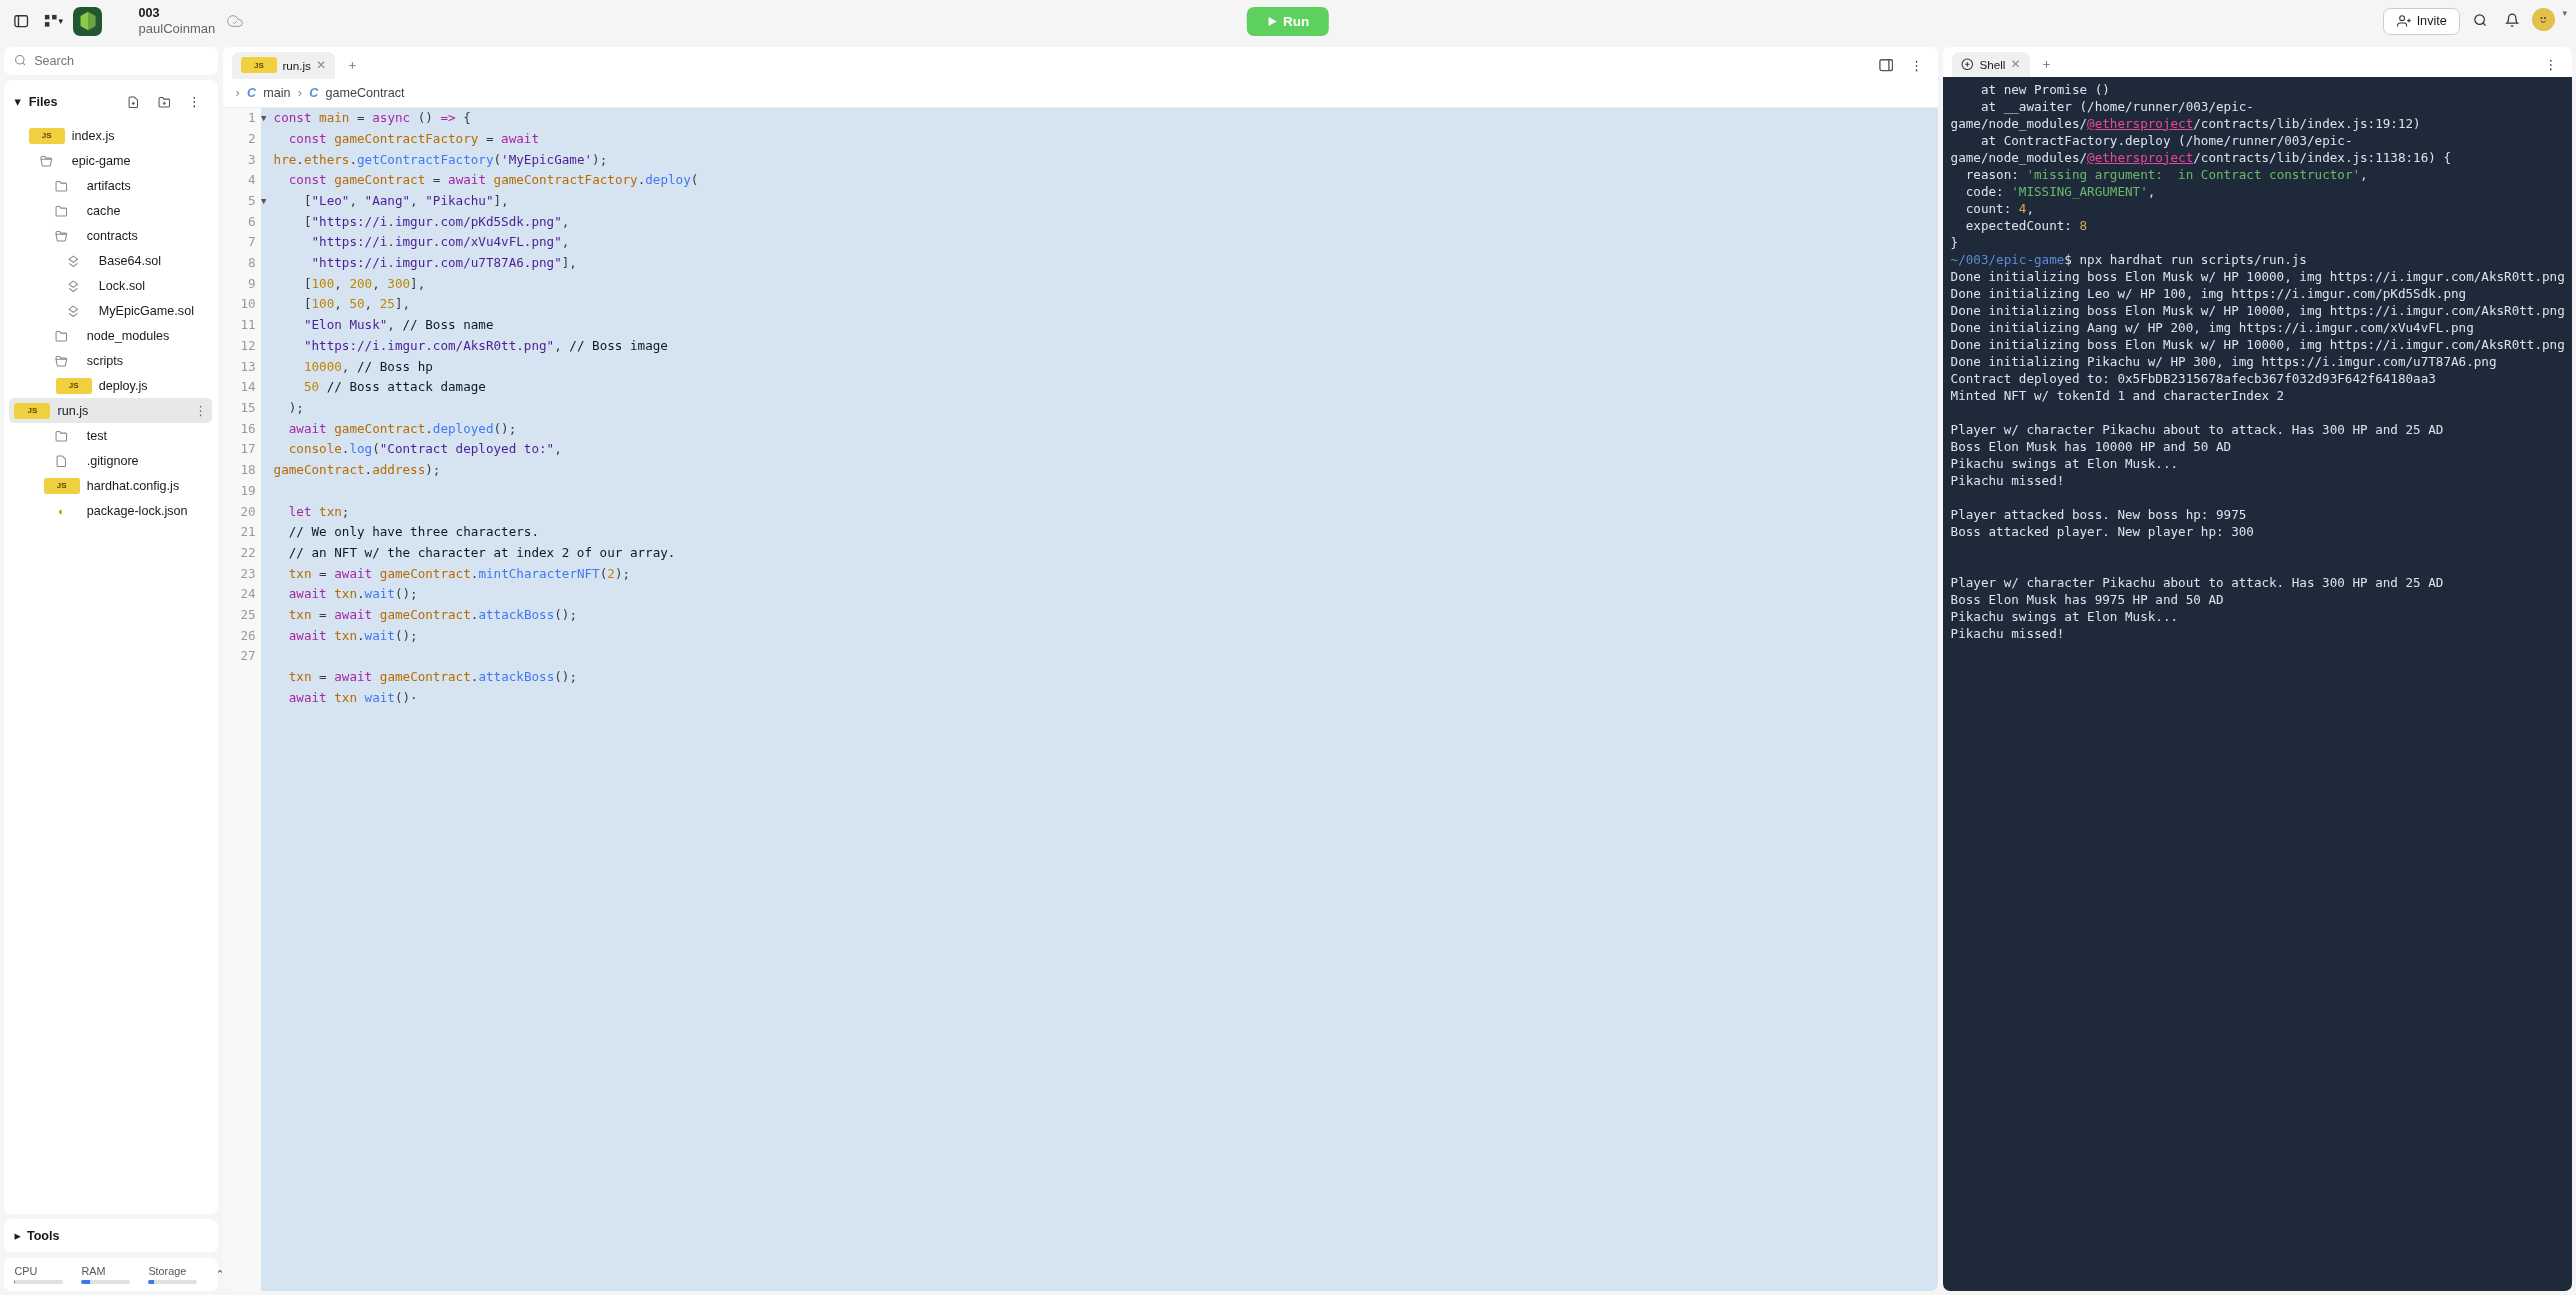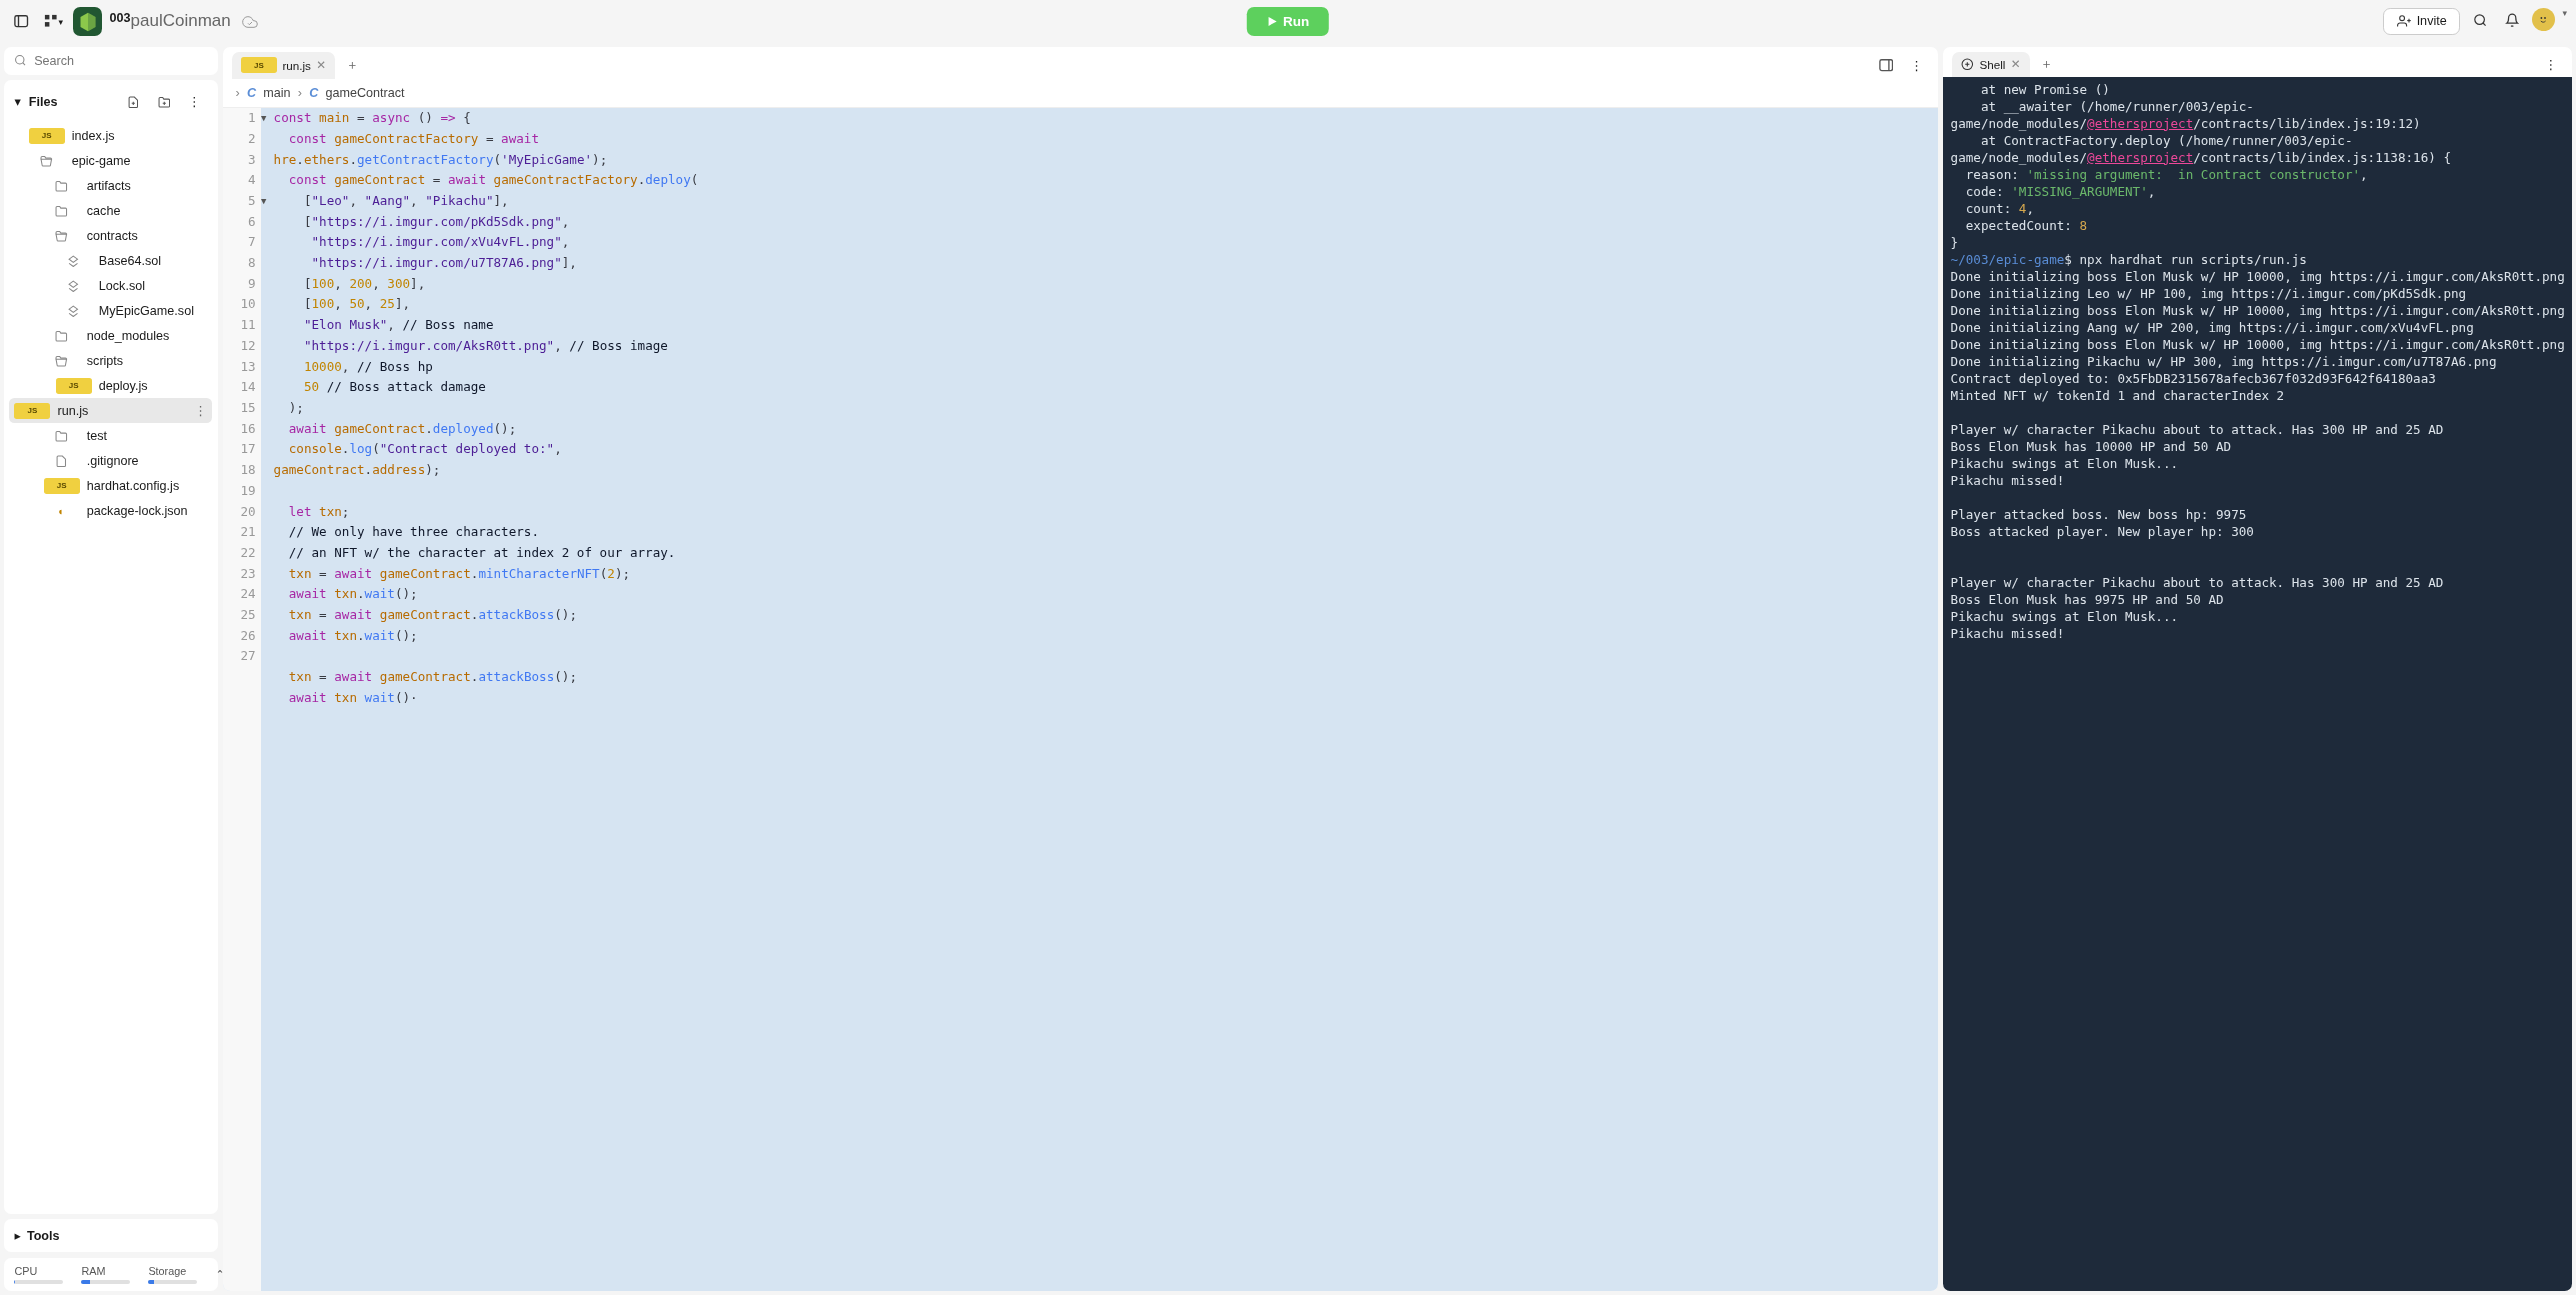--- a/index.html
+++ b/index.html
@@ -3,23 +3,23 @@
 <meta charset="utf-8">
 <style>
 * { box-sizing: border-box; margin: 0; padding: 0; }
 body { font-family: -apple-system, BlinkMacSystemFont, "Segoe UI", sans-serif; font-size: 12.6px; background: #f5f5f5; color: #1a1a1a; overflow: hidden; height: 100vh; }
 .app { display: flex; flex-direction: column; height: 100vh; }
 .topbar { display: flex; align-items: center; height: 43px; padding: 0 9px; gap: 9px; }
 .topbar-left { display: flex; align-items: center; gap: 7.2px; }
 .icon-btn { width: 25px; height: 25px; display: flex; align-items: center; justify-content: center; border-radius: 5.4px; cursor: pointer; }
 .logo-node { width: 29px; height: 29px; background: #215732; border-radius: 7.2px; display: flex; align-items: center; justify-content: center; }
 .logo-node svg { width: 20px; height: 20px; }
-.proj-info { display: flex; flex-direction: row; line-height: 1.2; }
+.proj-info { display: flex; flex-direction: column; line-height: 1.2; margin-left: 29px; }
 .proj-title { font-weight: 600; font-size: 12.6px; }
-.proj-user { font-size: 17px; color: #666; }
+.proj-user { font-size: 13px; color: #666; }
 .run-btn { background: #5dd05d; color: #fff; font-weight: 600; padding: 7.2px 20px; border-radius: 7.2px; display: flex; align-items: center; gap: 5.4px; position: absolute; left: 50%; transform: translateX(-50%); cursor: pointer; font-size: 13.5px; }
 .topbar-right { margin-left: auto; display: flex; align-items: flex-start; gap: 7.2px; }
 .invite-btn { display: flex; align-items: center; gap: 5.4px; padding: 5.4px 12.6px; border: 0.9px solid #ccc; border-radius: 7.2px; background: #fff; cursor: pointer; }
 .avatar { width: 23.4px; height: 23.4px; border-radius: 50%; background: #e2c04a; display: flex; align-items: center; justify-content: center; }
 .main { display: flex; flex: 1; min-height: 0; padding: 3.6px; gap: 5.4px; }
 .sidebar { width: 214px; display: flex; flex-direction: column; gap: 5.4px; }
 .search-box { background: #fff; border-radius: 7.2px; padding: 7.2px 10.8px; display: flex; align-items: flex-start; gap: 7.2px; color: #888; }
 .search-box input { border: none; outline: none; flex: 1; font-size: 12.6px; background: transparent; }
 .files-panel { background: #fff; border-radius: 7.2px; flex: 1; display: flex; flex-direction: column; min-height: 0; overflow: hidden; }
 .files-header { display: flex; align-items: center; padding: 9px 10.8px; gap: 5.4px; }

